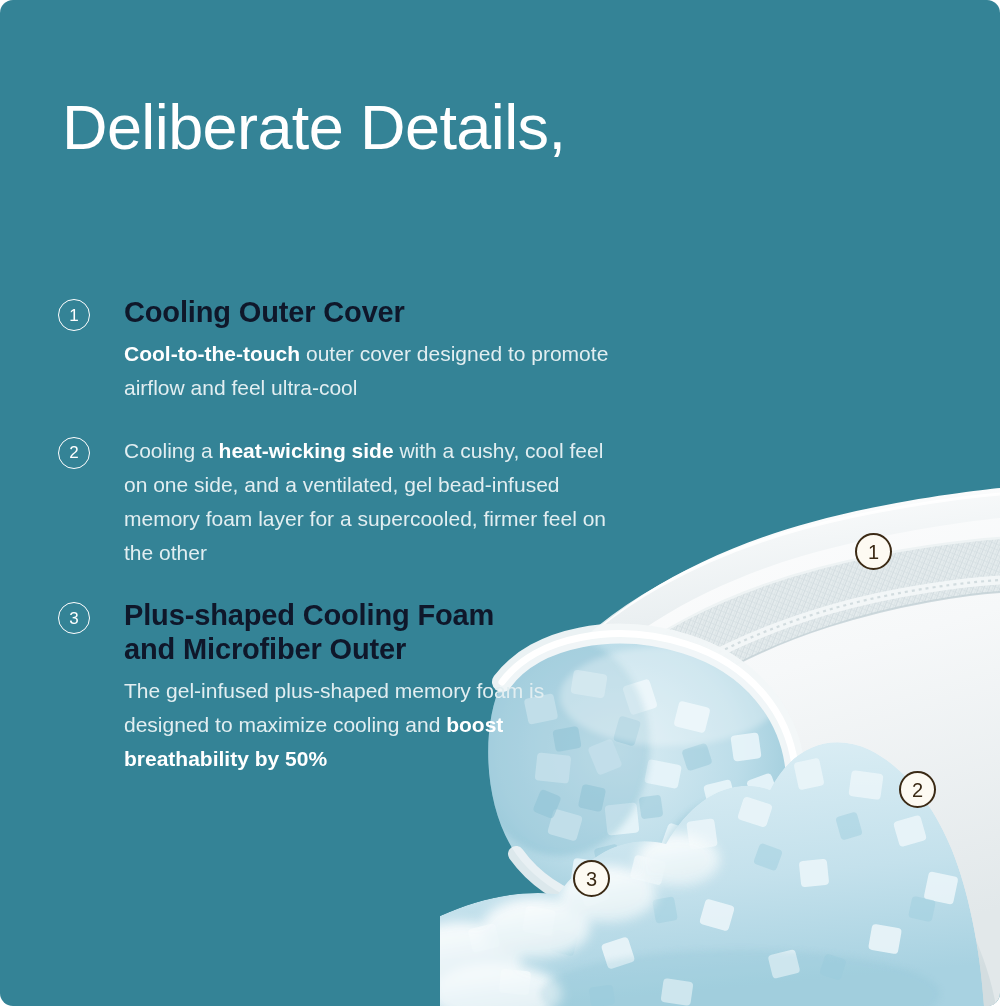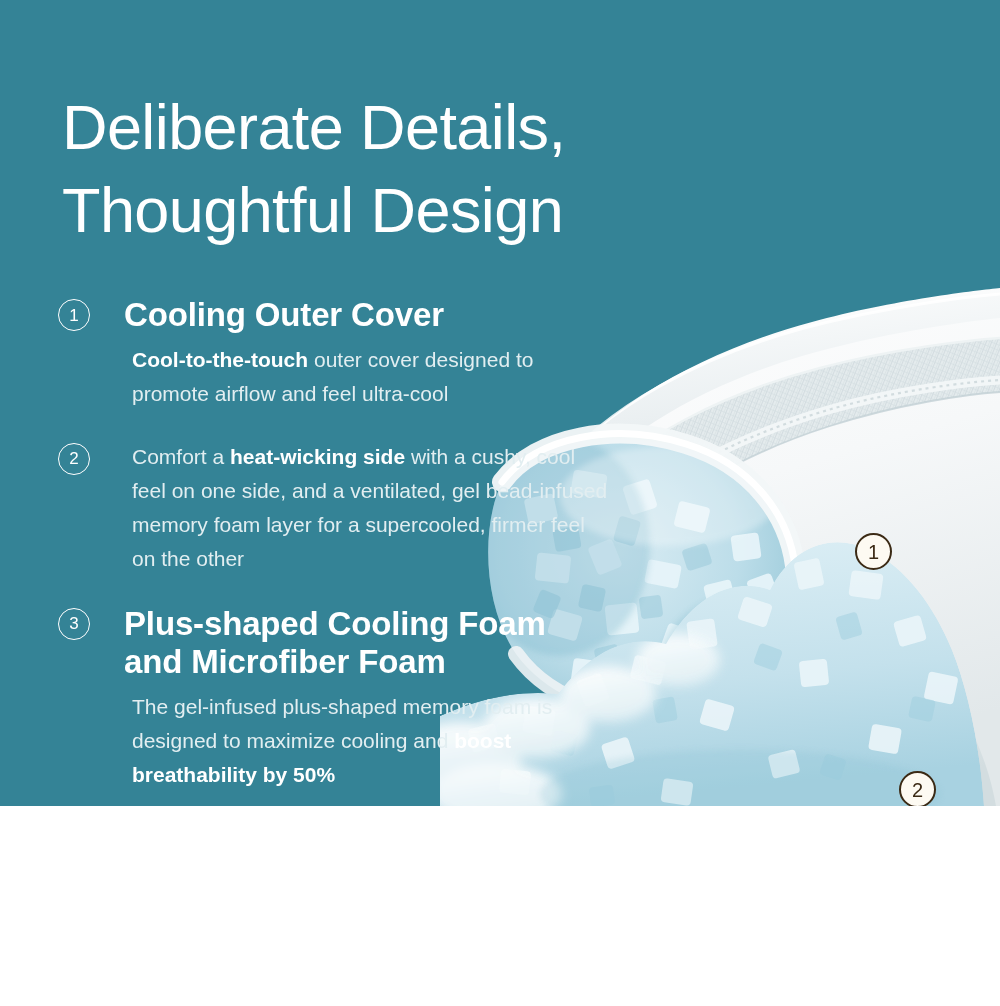--- a/index.html
+++ b/index.html
@@ -11,23 +11,24 @@
     width: 1000px;
     height: 1006px;
     overflow: hidden;
     font-family: "Liberation Sans", sans-serif;
     -webkit-font-smoothing: antialiased;
   }
 
   #infographic {
     position: relative;
     width: 1000px;
-    height: 806px;
+    height: 1006px;
     background: #348396;
     overflow: hidden;
+    border-radius: 13px;
   }
 
   
   .headline {
     position: absolute;
     left: 62px;
     top: 86px;
     width: 640px;
     margin: 0;
     font-weight: 300;
@@ -68,28 +69,28 @@
     align-items: center;
     justify-content: center;
     font-size: 17px;
     font-weight: 400;
     line-height: 1;
     color: #ffffff;
   }
 
   .feature-title {
     margin: 0 0 7px 0;
-    font-size: 33px;
+    font-size: 29px;
     font-weight: 700;
     line-height: 1.17;
     letter-spacing: -0.15px;
-    color: #ffffff;
+    color: #0f172a;
   }
   .feature-body {
-    margin: 8px;
+    margin: 0;
     font-size: 21px;
     font-weight: 400;
     line-height: 1.62;
     color: #e2eef1;
   }
   .feature-body b {
     font-weight: 700;
     color: #ffffff;
   }
 
@@ -310,47 +311,46 @@
         <path d="M332 838 Z"></path>
       </g>
       <g>
         <path d="M470 330 l 16 6 -4 16 -16 -6 Z" fill="#eef3f5" opacity="0"></path>
       </g>
     </svg>
   </div>
 
   <h1 class="headline">
     <span class="hl-line">Deliberate Details,</span>
-    <span class="hl-line">Thoughtful Design</span>
   </h1>
 
   <ul class="feature-list">
 
     <li class="feature-item">
       <span class="marker">
         <span>1</span>
       </span>
       <h2 class="feature-title">Cooling Outer Cover</h2>
       <p class="feature-body"><b>Cool-to-the-touch</b><span> outer cover designed to promote airflow and feel ultra-cool</span></p>
     </li>
 
     <li class="feature-item">
       <span class="marker">
         <span>2</span>
       </span>
-      <p class="feature-body"><span>Comfort a </span><b>heat-wicking side</b><span> with a cushy, cool feel on one side, and a ventilated, gel bead-infused memory foam layer for a supercooled, firmer feel on the other</span></p>
+      <p class="feature-body"><span>Cooling a </span><b>heat-wicking side</b><span> with a cushy, cool feel on one side, and a ventilated, gel bead-infused memory foam layer for a supercooled, firmer feel on the other</span></p>
     </li>
 
     <li class="feature-item">
       <span class="marker">
         <span>3</span>
       </span>
       <h2 class="feature-title">
         <span>Plus-shaped Cooling Foam</span><br>
-        <span>and Microfiber Foam</span>
+        <span>and Microfiber Outer</span>
       </h2>
       <p class="feature-body"><span>The gel-infused plus-shaped memory foam is designed to maximize cooling and </span><b>boost breathability by 50%</b></p>
     </li>
 
   </ul>
 
   <span class="callout" id="callout-1">
     <span>1</span>
   </span>
   <span class="callout" id="callout-2">

